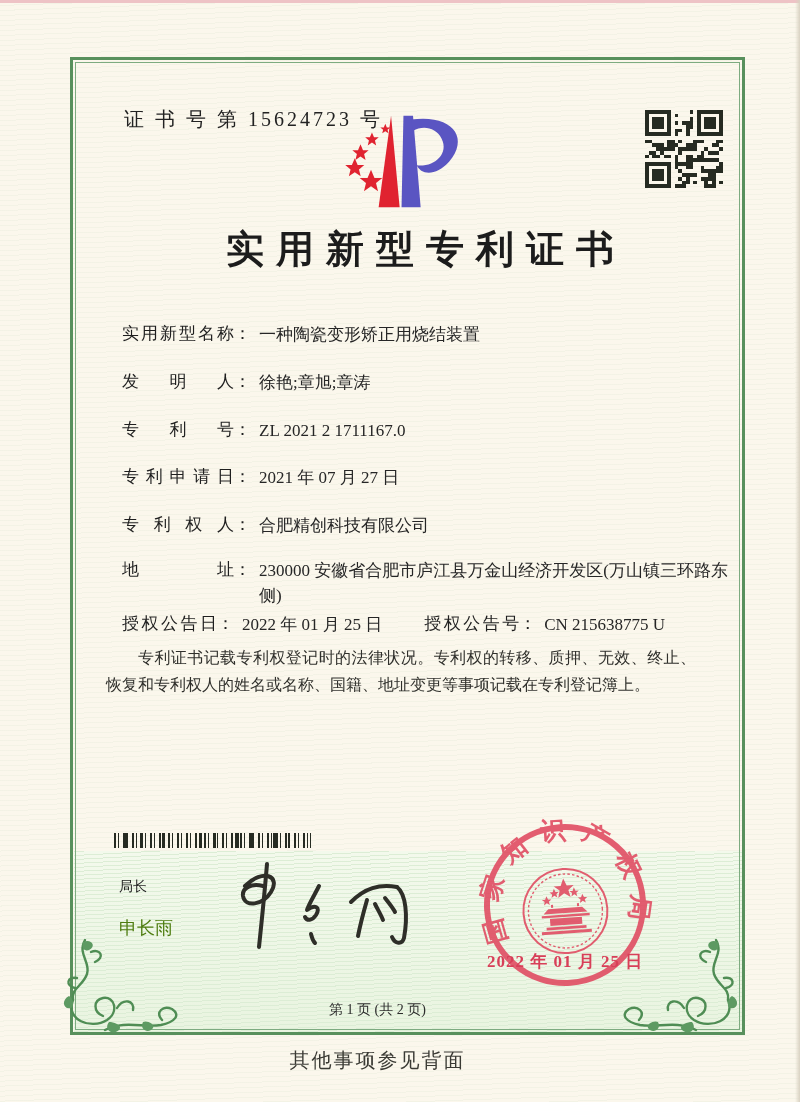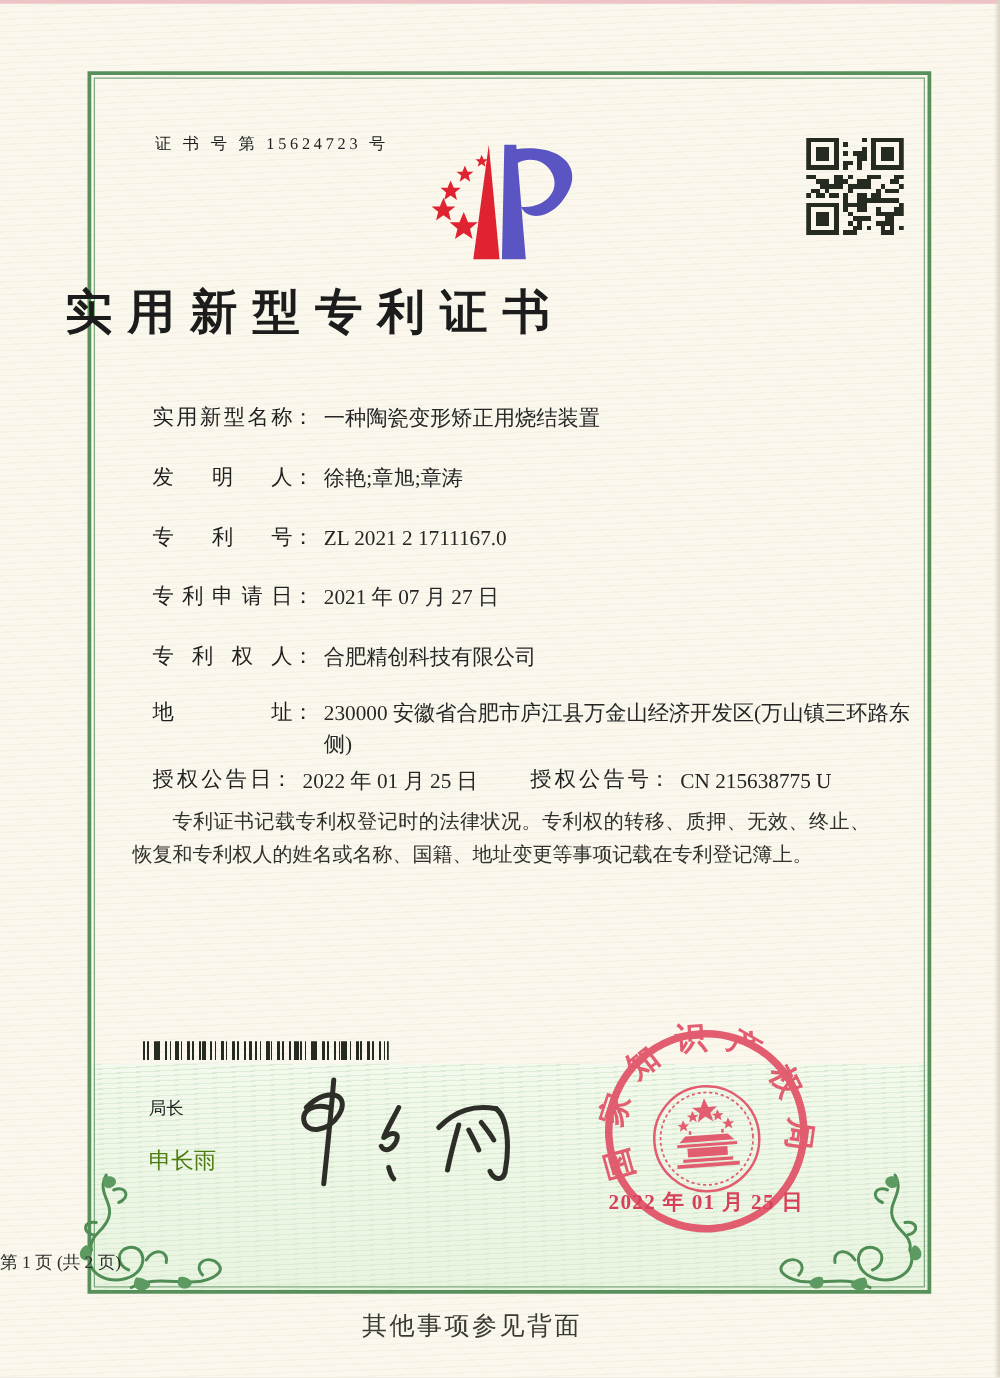--- a/index.html
+++ b/index.html
@@ -19,25 +19,25 @@
   
   .frame{position:absolute;left:70px;top:57px;right:55px;bottom:67px;border:3px solid #58905c;}
   .frame::after{content:"";position:absolute;inset:2px;border:1px solid #7dab80;}
   
   .band{
     position:absolute;left:74px;top:851px;width:670px;height:181px;
     background:
       repeating-linear-gradient(177deg,#dcedd5 0 1px, rgba(220,237,213,0) 1px 4px),
       linear-gradient(180deg,#f3f9ec, #e9f4e0);
   }
-  .cert-no{position:absolute;left:124px;top:106px;font-size:13px;letter-spacing:3px;color:#222;}
+  .cert-no{position:absolute;left:124px;top:106px;font-size:20px;letter-spacing:3px;color:#222;}
   .qr{position:absolute;left:645px;top:110px;width:78px;height:78px;}
   .logo{position:absolute;left:330px;top:110px;}
   .title{
-    position:absolute;left:0;right:0;top:224px;text-align:left;
+    position:absolute;left:0;right:0;top:224px;text-align:center;
     font-size:38px;font-weight:600;color:#1c1c1c;letter-spacing:12px;text-indent:12px;padding-left:40px;
   }
   .row{position:absolute;left:122px;display:flex;align-items:flex-start;font-size:17px;}
   .row .lbl{display:inline-block;width:112px;text-align:justify;text-align-last:justify;color:#1f1f1f;white-space:normal;}
   .row .colon{margin-right:8px;color:#1f1f1f;}
   .row .val{max-width:470px;line-height:25px;color:#262626;}
   .grant-pair{display:flex;}
   .grant-pair + .grant-pair{margin-left:42px;}
   .grant-pair .lbl{width:95px;}
   .paras{position:absolute;left:106px;top:645px;width:590px;font-size:16px;line-height:26.5px;text-align:justify;color:#30302c;}
@@ -52,21 +52,21 @@
   .flourish.fl-left{left:57px;top:938px;}
   .flourish.fl-right{left:612px;top:938px;transform:scaleX(-1);}
   .director-title{position:absolute;left:119px;top:878px;font-size:14px;color:#242424;font-family:"Liberation Sans","DejaVu Sans",sans-serif;}
   .director-name{position:absolute;left:119px;top:916px;font-size:18px;color:#4d7c0f;font-family:"Liberation Sans","DejaVu Sans",sans-serif;}
   .signature{position:absolute;left:215px;top:850px;}
   .seal{position:absolute;left:472px;top:812px;transform:rotate(-4deg);}
   .seal-date{
     position:absolute;left:472px;top:950px;width:186px;text-align:center;
     font-size:17px;color:#d83f58;letter-spacing:1px;font-weight:600;z-index:4;
   }
-  .page-info{position:absolute;left:0;right:45px;top:1001px;font-size:14px;color:#2c2c2c;z-index:3;}
+  .page-info{position:absolute;left:0;right:45px;top:1001px;text-align:center;font-size:14px;color:#2c2c2c;z-index:3;}
   .back-note{position:absolute;left:0;right:45px;top:1047px;text-align:center;font-size:20px;color:#3a3a34;letter-spacing:2px;}
   svg text{font-family:"Liberation Serif","DejaVu Serif",serif;}
 </style>
 </head>
 <body>
 
 <div class="page">
 
   <div class="scan-edge-top"></div>
   <div class="scan-edge-right"></div>

